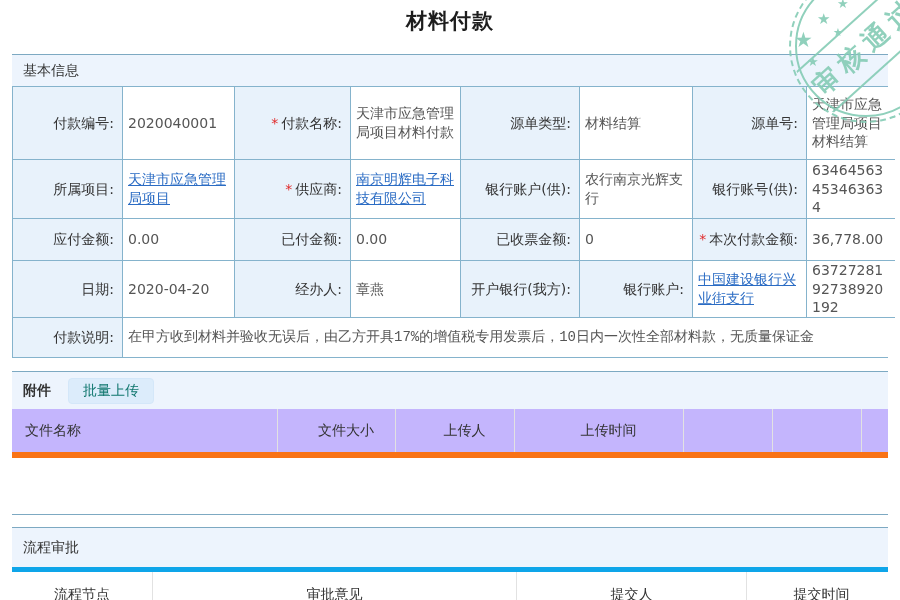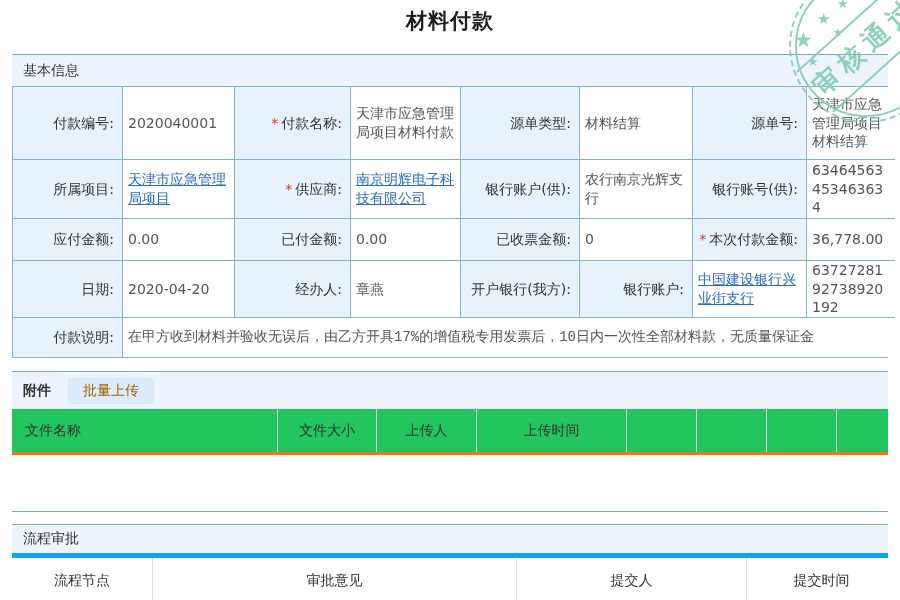--- a/index.html
+++ b/index.html
@@ -16,21 +16,21 @@
     letter-spacing:1px;
   }
   
   .section{margin:0 12px;border-top:1px solid #7da9c2;}
   .band{
     background:#edf4fd;display:flex;align-items:center;
     padding:0 11px;color:#333;font-size:14px;
   }
   .band-basic{height:31px;}
   .band-attach{height:37px;font-weight:bold;}
-  .band-approval{height:28px;}
+  .band-approval{height:39px;}
   
   .basic-grid{
     display:grid;
     grid-template-columns:110px 112px 116px 110px 119px 113px 114px 88px;
     grid-template-rows:73px 59px 42px 57px 39px;
     border:1px solid #85b3cc;background:#fff;
   }
   .cell{box-sizing:border-box;border-right:1px solid #85b3cc;border-bottom:1px solid #85b3cc;}
   .cell.last-col{border-right:none;}
   .cell.last-row{border-bottom:none;}
@@ -46,27 +46,27 @@
   .note-v{grid-column:2 / 9;font-family:Liberation Mono, monospace;}
   .req{color:#e02b2b;margin-right:3px;font-size:14px;}
   a.lnk{color:#2b6cc4;text-decoration:underline;cursor:pointer;word-break:break-all;}
   
   .gap13{height:13px;}
   .gap12{height:12px;}
   .attach-section{border-bottom:1px solid #7da9c2;}
   .upload-btn{
     margin-left:17px;height:26px;box-sizing:border-box;
     padding:0 14px;border:1px solid #d4e7f9;border-radius:4px;
-    background:#dcecfb;color:#a16207;font-size:14px;font-weight:normal;
+    background:#dcecfb;color:#0f766e;font-size:14px;font-weight:normal;
     font-family:inherit;cursor:pointer;display:inline-flex;align-items:center;
   }
   .attach-header{
     display:grid;
     grid-template-columns:266px 99px 100px 150px 70px 70px 70px 59px;
-    height:43px;border-bottom:3px solid #f97316;background:#22c55e;
+    height:43px;border-bottom:6px solid #f97316;background:#c4b5fd;gap:19px;
   }
   .attach-header .hcell{
     box-sizing:border-box;border-right:1px solid #e2e2e2;
     display:flex;align-items:center;justify-content:center;color:#333;
   }
   .attach-header .hcell:last-child{border-right:none;}
   .attach-header .hcell.first{justify-content:flex-start;padding-left:13px;}
   .attach-empty{height:56px;background:#fff;}
   
   .approval-header{

